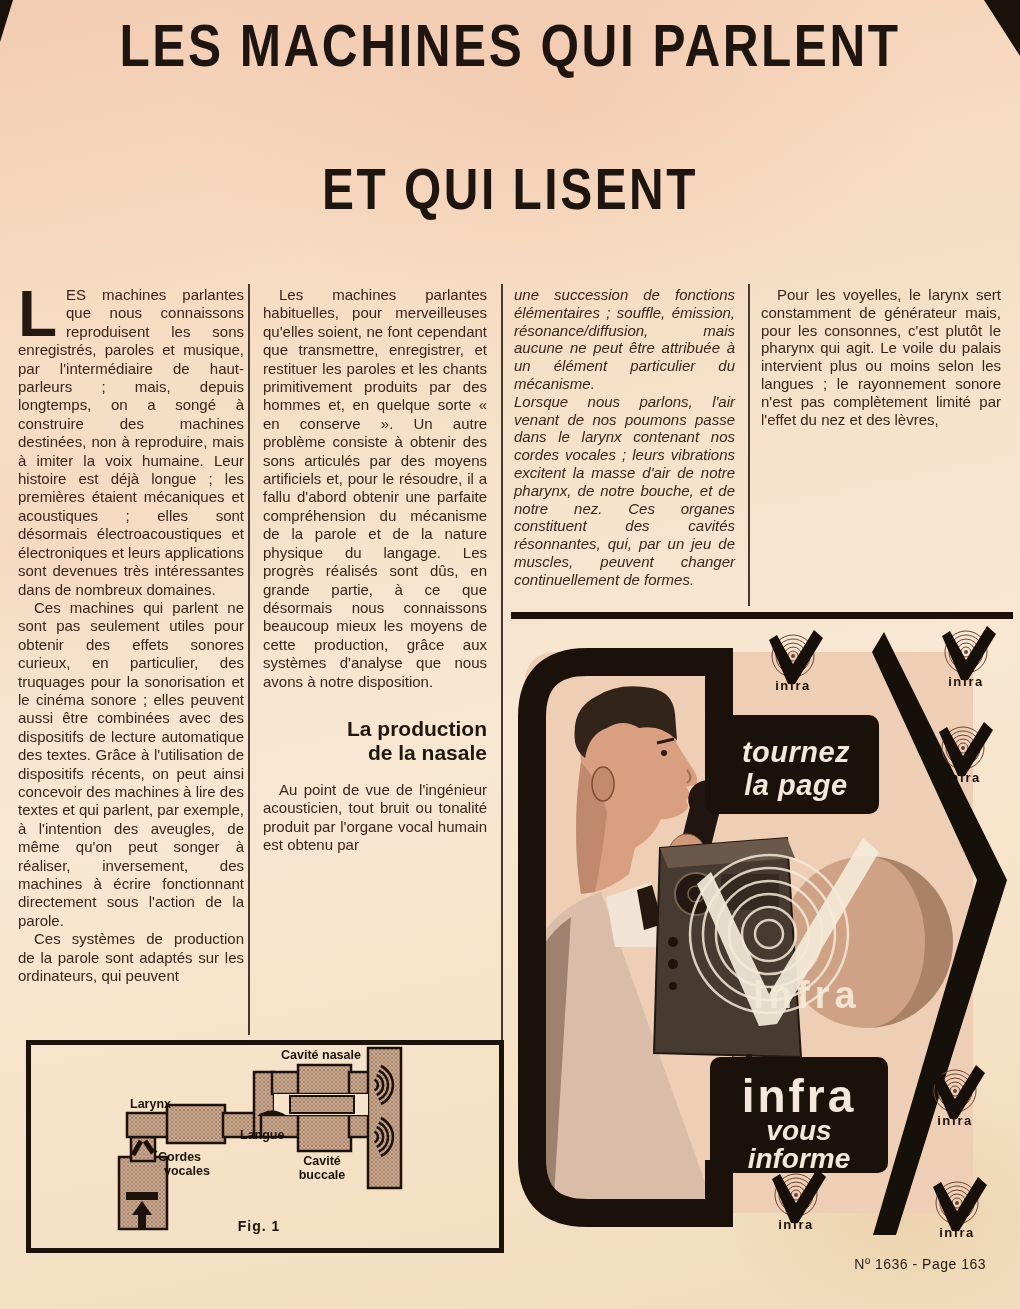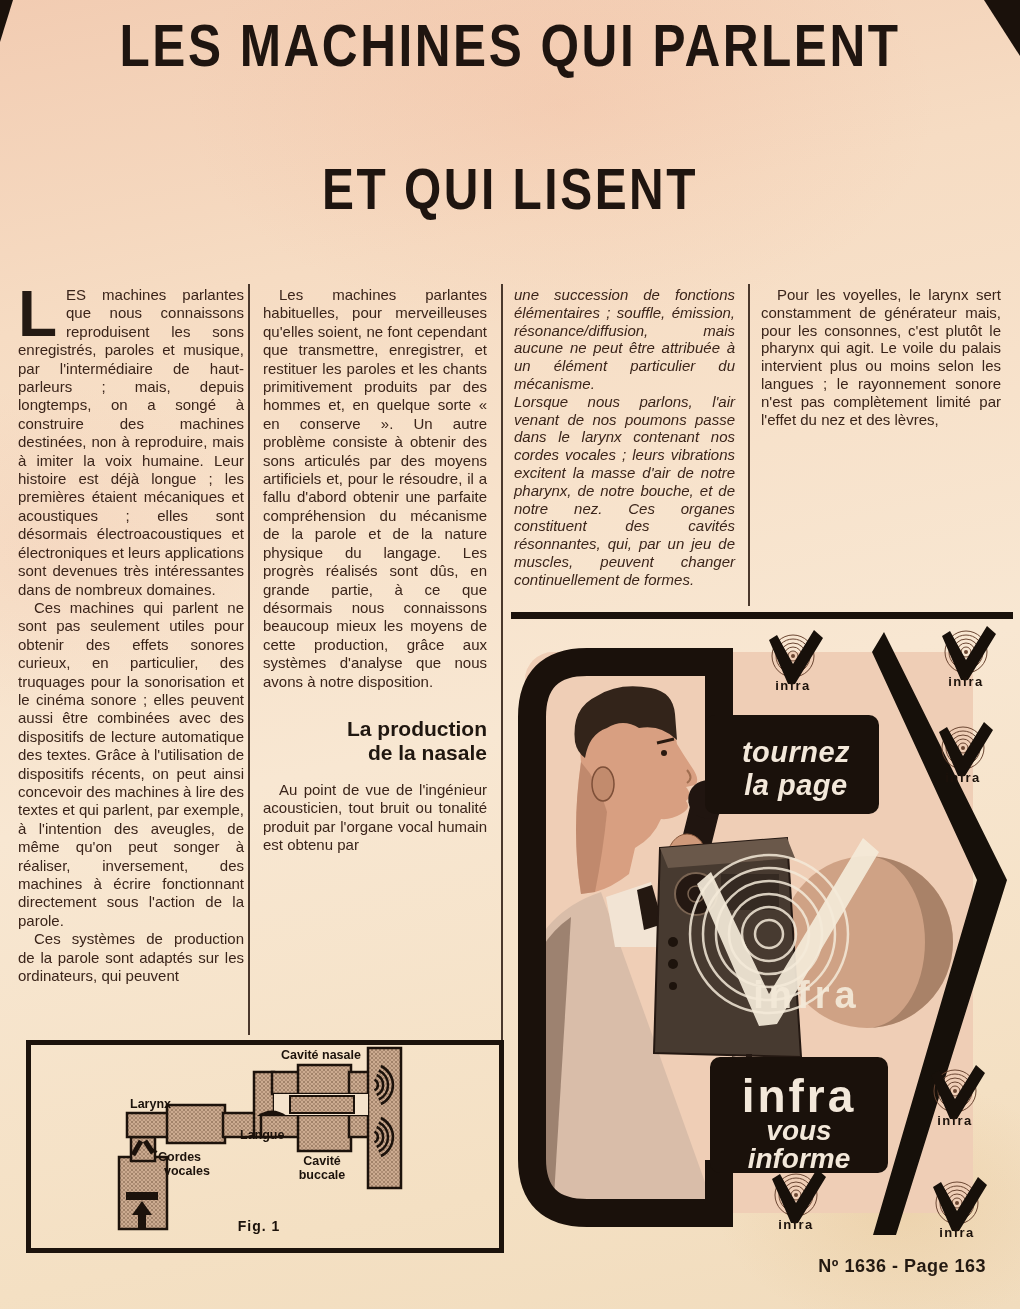--- a/index.html
+++ b/index.html
@@ -42,21 +42,21 @@
   .rule2{left:501px;top:284px;height:963px;}
   .rule3{left:748px;top:284px;height:322px;}
   .subhead{margin:26px 0 16px 0;font-weight:bold;color:#201710;font-size:21px;line-height:24px;text-align:right;}
   .figbox{
     position:absolute;left:6px;top:1040px;width:478px;height:213px;
     border:5px solid #1c130c;box-sizing:border-box;margin-left:20px;
   }
   .adwrap{position:absolute;left:511px;top:612px;width:502px;height:635px;}
   .pageref{
     position:absolute;right:34px;top:1256px;
-    font-size:18px;font-weight:bold;color:#241a12;letter-spacing:.5px;
+    font-size:14px;font-weight:normal;color:#241a12;letter-spacing:.5px;
   }
   svg text{font-family:"Liberation Sans", sans-serif;}
   .figlabel{font-size:12.5px;font-weight:bold;fill:#1c120b;}
   .figcaption{font-size:14px;font-weight:bold;fill:#1c120b;letter-spacing:1px;}
   .logotext{font-size:13px;font-weight:bold;fill:#1c120b;letter-spacing:1.5px;}
   .tourneztext{font-size:29px;font-weight:bold;font-style:italic;fill:#f3e8da;letter-spacing:.5px;}
   .boxbrand{font-size:46px;font-weight:bold;fill:#f3e8da;letter-spacing:3px;}
   .boxitalic{font-size:28px;font-weight:bold;font-style:italic;fill:#f3e8da;}
   .machinebrand{font-size:38px;font-weight:bold;fill:#f4ead9;letter-spacing:5px;opacity:.92;}
 </style>

